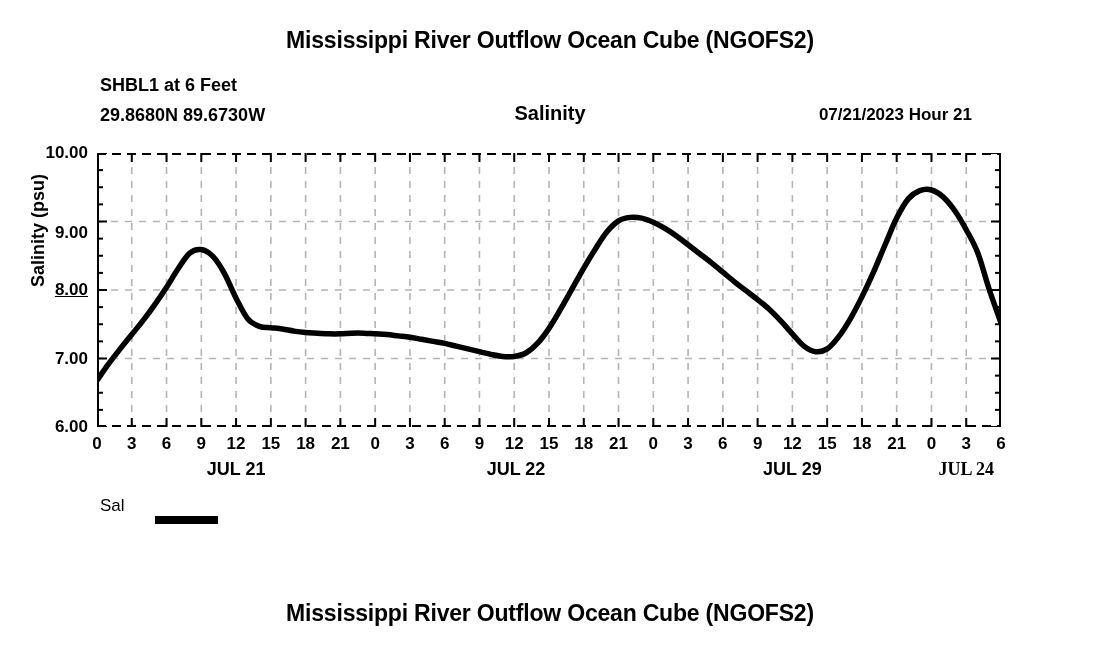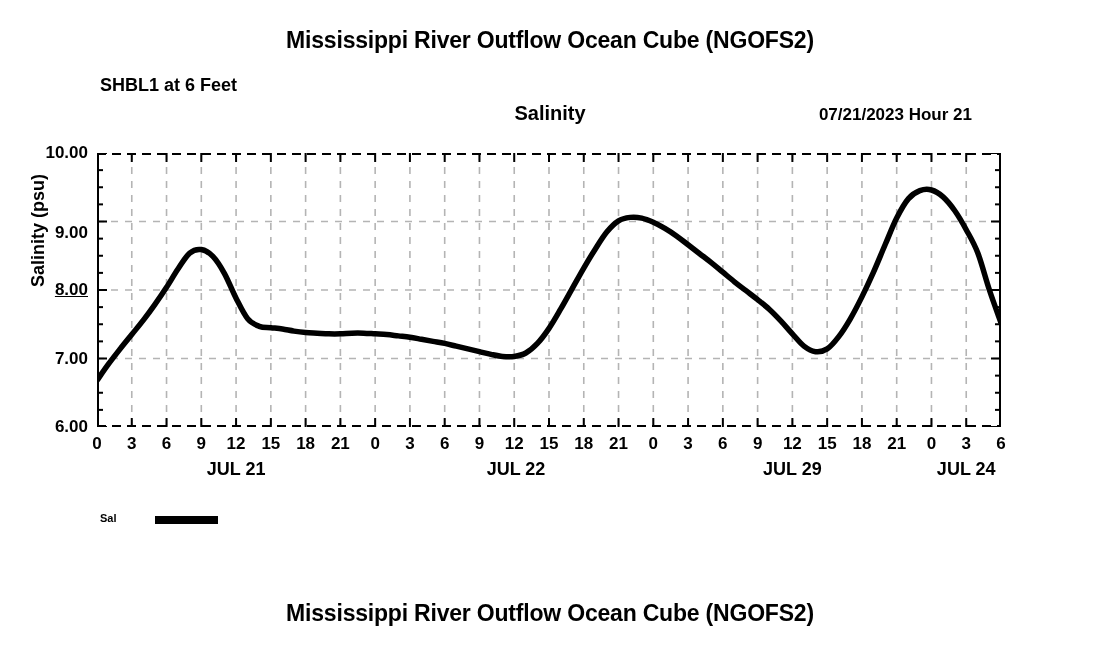--- a/index.html
+++ b/index.html
@@ -140,41 +140,42 @@
   .day-wrap {
     position: absolute;
     left: 97px;
     top: 459px;
     width: 904px;
     height: 22px;
   }
   .legend-label {
     position: absolute;
     left: 100px;
-    top: 512px;
-    font-size: 11px;
-    font-weight: bold;
+    top: 496px;
+    font-size: 17px;
+    font-weight: normal;
   }
   .legend-swatch {
     position: absolute;
     left: 155px;
     top: 516px;
     width: 63px;
     height: 8px;
     background: #000000;
   }
 </style>
 </head>
 <body>
 
 <div class="page">
 
   <div class="main-title">Mississippi River Outflow Ocean Cube (NGOFS2)</div>
 
   <div class="station-name">SHBL1 at 6 Feet</div>
+  <div class="station-coords">29.8680N  89.6730W</div>
   <div class="var-label">Salinity</div>
   <div class="cycle-label">07/21/2023 Hour 21</div>
 
   <div class="ylabel">Salinity (psu)</div>
 
   <div class="ytick-wrap" id="yticks">
       <div class="ytick-label" style="top: 274px;">6.00</div>
       <div class="ytick-label" style="top: 205.5px;">7.00</div>
       <div class="ytick-label" style="top: 137px; text-decoration: underline;">8.00</div>
       <div class="ytick-label" style="top: 68.5px; margin-top: 11px;">9.00</div>
@@ -206,21 +207,21 @@
       <div class="xtick-label" style="left: 764.923px;">18</div>
       <div class="xtick-label" style="left: 799.692px;">21</div>
       <div class="xtick-label" style="left: 834.462px;">0</div>
       <div class="xtick-label" style="left: 869.231px;">3</div>
       <div class="xtick-label" style="left: 904px;">6</div>
     </div>
   <div class="day-wrap" id="daylabels">
       <div class="day-label" style="left: 139.077px;">JUL 21</div>
       <div class="day-label" style="left: 419px;">JUL 22</div>
       <div class="day-label" style="left: 695.385px;">JUL 29</div>
-      <div class="day-label" style="left: 869.231px;">JUL 24</div>
+      <div class="day-label" style="left: 869.231px; font-family: Liberation Serif, serif;">JUL 24</div>
     </div>
 
   <div class="plot">
     <svg id="plot-svg" width="904" height="274" viewBox="0 0 904 274">
         <line x1="34.769230769230774" y1="0" x2="34.769230769230774" y2="274" stroke="#b4b4b4" stroke-width="1.6" stroke-dasharray="7 7"></line>
         <line x1="69.53846153846155" y1="0" x2="69.53846153846155" y2="274" stroke="#b4b4b4" stroke-width="1.6" stroke-dasharray="7 7"></line>
         <line x1="104.3076923076923" y1="0" x2="104.3076923076923" y2="274" stroke="#b4b4b4" stroke-width="1.6" stroke-dasharray="7 7"></line>
         <line x1="139.0769230769231" y1="0" x2="139.0769230769231" y2="274" stroke="#b4b4b4" stroke-width="1.6" stroke-dasharray="7 7"></line>
         <line x1="173.84615384615387" y1="0" x2="173.84615384615387" y2="274" stroke="#b4b4b4" stroke-width="1.6" stroke-dasharray="7 7"></line>
         <line x1="208.6153846153846" y1="0" x2="208.6153846153846" y2="274" stroke="#b4b4b4" stroke-width="1.6" stroke-dasharray="7 7"></line>

